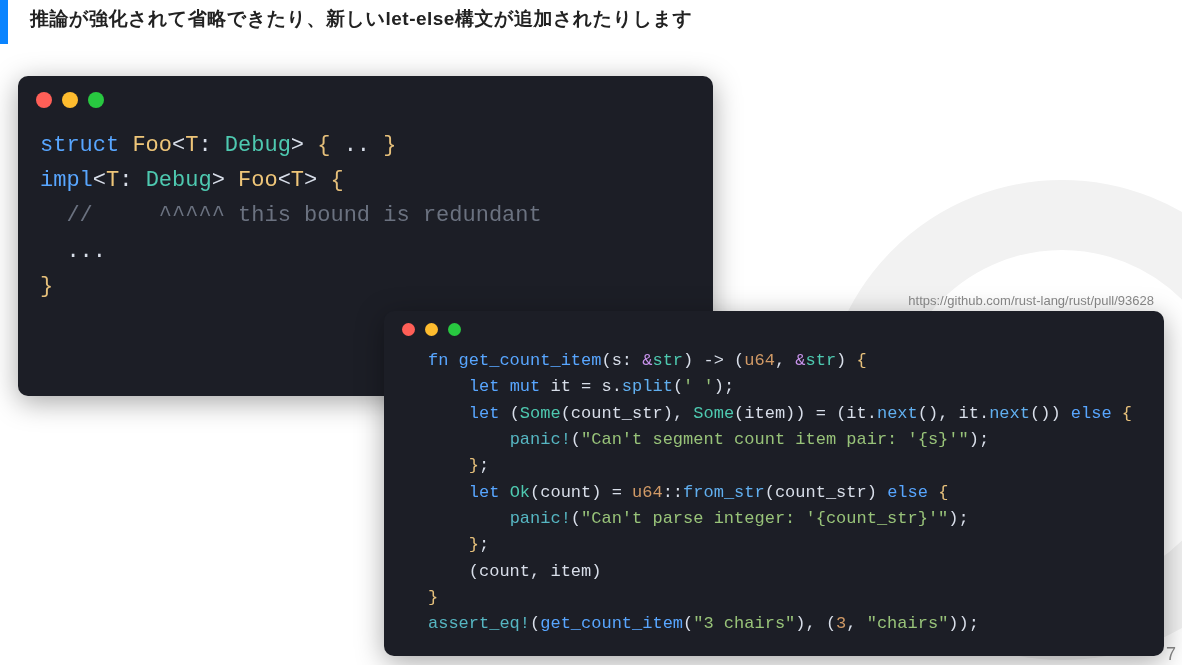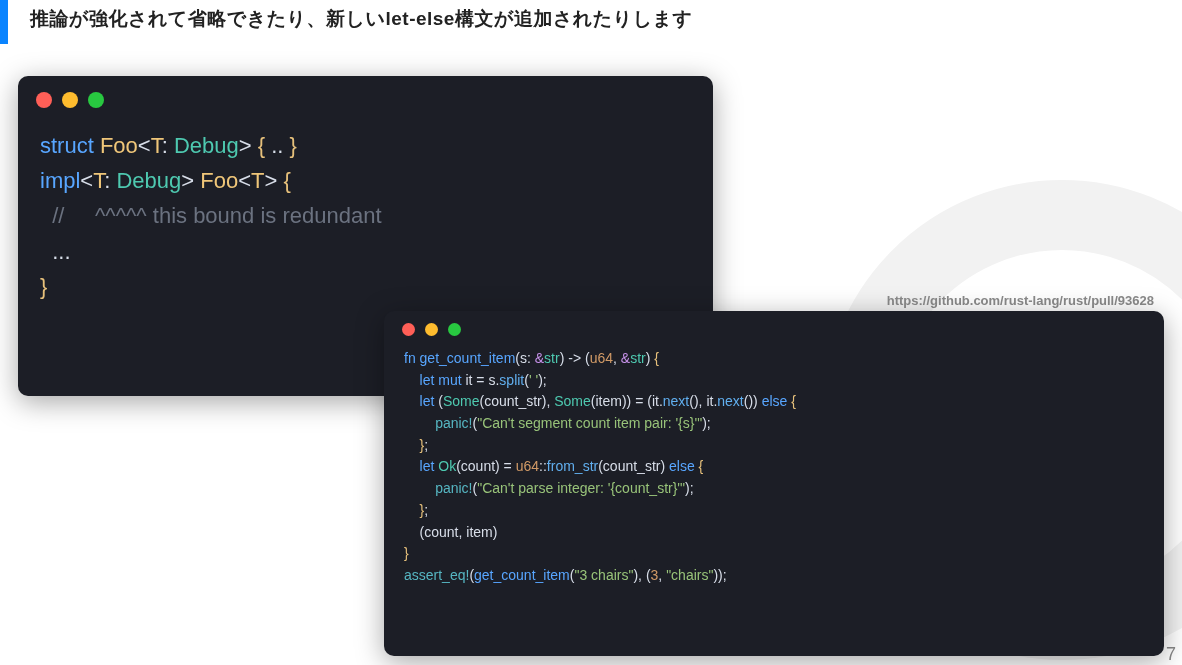--- a/index.html
+++ b/index.html
@@ -16,40 +16,40 @@
   .code-window.win2 { left: 384px; top: 311px; width: 780px; height: 345px; z-index: 6; }
 
   .traffic { display: flex; gap: 10px; padding: 16px 18px 6px; }
   .traffic .dot { width: 16px; height: 16px; border-radius: 50%; }
   .dot.red { background: #ff5f57; }
   .dot.yellow { background: #febc2e; }
   .dot.green { background: #28c840; }
   .win2 .traffic { padding: 12px 18px 2px; }
   .win2 .traffic .dot { width: 13px; height: 13px; }
 
-  pre.code { font-family: Liberation Sans, sans-serif; white-space: pre; color: #d8dee9; }
+  pre.code { font-family: Liberation Mono, monospace; white-space: pre; color: #d8dee9; }
   .win1 pre.code { font-size: 22px; line-height: 1.6; padding: 14px 22px 24px; }
-  .win2 pre.code { font-size: 14px; line-height: 1.55; padding: 10px 20px 20px; }
+  .win2 pre.code { font-size: 17px; line-height: 1.55; padding: 10px 20px 20px; margin-left: 24px; }
 
   .kw   { color: #58a6ff; }      
   .ty   { color: #efc679; }      
   .trait{ color: #4ec9b0; }      
   .pun  { color: #d8dee9; }
   .brace{ color: #e6c07b; }
   .com  { color: #6b7280; }
   .fnname{ color: #58a6ff; }
   .num  { color: #d19a66; }
   .str  { color: #98c379; }
   .op   { color: #c792ea; }
   .tystr{ color: #4ec9b0; }
   .u64  { color: #d19a66; }
   .method{ color: #61afef; }
   .macro { color: #56b6c2; }
 
-  .url { position: absolute; right: 28px; top: 293px; font-size: 13px; color: #8a8a8a; z-index: 4; font-family: Arial, sans-serif; font-weight: bold; }
+  .url { position: absolute; right: 28px; top: 293px; font-size: 13px; color: #8a8a8a; z-index: 4; font-family: Arial, sans-serif; }
 
   .pagenum { position: absolute; right: 6px; bottom: 0px; font-size: 18px; color: #888; z-index: 2; font-family: Arial, sans-serif; }
 </style>
 </head>
 <body>
 
 <div class="accent-bar"></div>
 <div class="heading">推論が強化されて省略できたり、新しいlet-else構文が追加されたりします</div>
 
 <div class="watermark-ring"></div>

